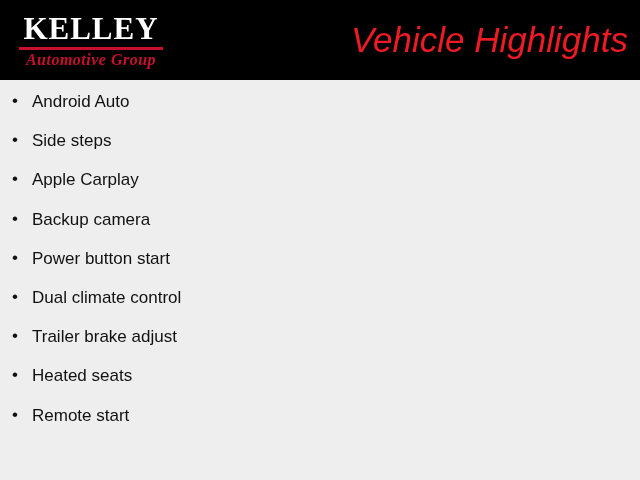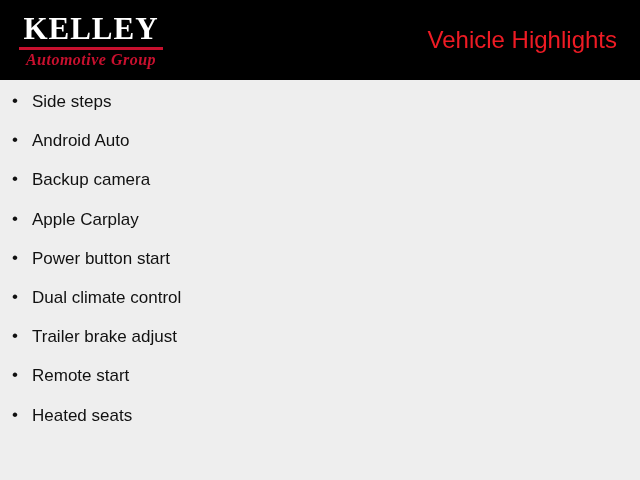--- a/index.html
+++ b/index.html
@@ -57,29 +57,30 @@
     color: #c8102e;
     font-family: "Liberation Serif", serif;
     font-style: italic;
     font-weight: bold;
     font-size: 16px;
     line-height: 18px;
     letter-spacing: 0.5px;
   }
   .title {
     position: absolute;
-    right: 23px;
+    right: 12px;
     top: 50%;
     transform: translateY(-50%);
     color: #ee1b24;
     font-family: "Liberation Sans", sans-serif;
-    font-size: 24px;
+    font-size: 35px;
     font-weight: normal;
     line-height: 38px;
     white-space: nowrap;
+    font-style: italic;
   }
   .body {
     padding: 12px 0 0 0;
   }
   ul.features {
     list-style: none;
     margin: 0;
     padding: 0;
   }
   ul.features li {
@@ -109,25 +110,25 @@
     <div class="logo">
       <div class="logo-kelley">KELLEY</div>
       <div class="logo-rule"></div>
       <div class="logo-auto">Automotive Group</div>
     </div>
     <div class="title">Vehicle Highlights</div>
   </div>
 
   <div class="body">
     <ul class="features">
+      <li>Android Auto</li>
       <li>Side steps</li>
-      <li>Android Auto</li>
+      <li>Apple Carplay</li>
       <li>Backup camera</li>
-      <li>Apple Carplay</li>
       <li>Power button start</li>
       <li>Dual climate control</li>
       <li>Trailer brake adjust</li>
+      <li>Heated seats</li>
       <li>Remote start</li>
-      <li>Heated seats</li>
     </ul>
   </div>
 
 </div>
 
 </body></html>

